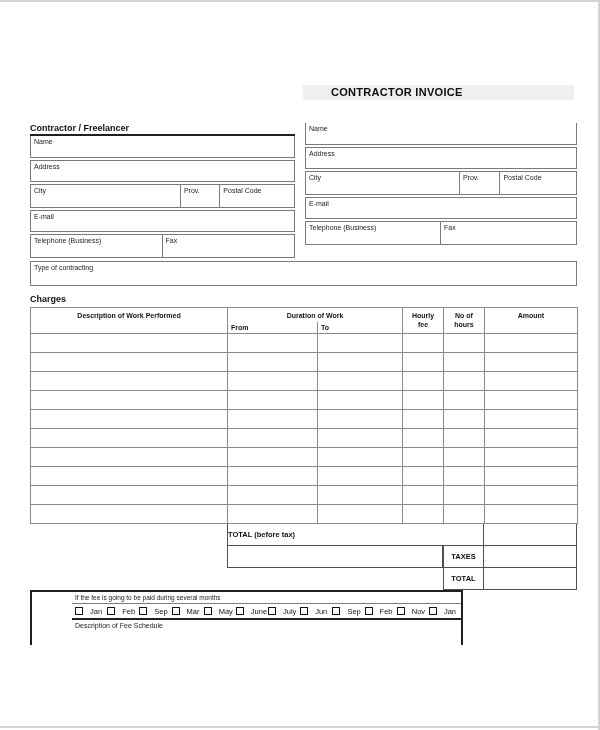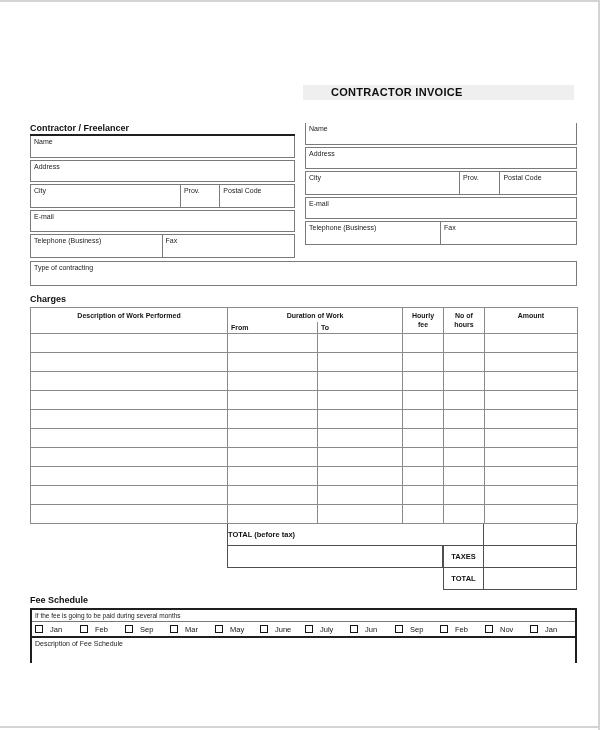--- a/index.html
+++ b/index.html
@@ -67,21 +67,21 @@
   .sp.w197 { width:197px; } .sp.w413 { width:413px; }
   .tbox { border:1.5px solid #4f4f4f; border-top:none; background:#fff; }
   .lbl-before-tax { width:257px; text-align:left; line-height:21px; padding-right:17px; }
   .empty-left { width:216px; }
   .mini { width:41px; text-align:center; line-height:21px; }
   .mini.bl { border-left:1.5px solid #4f4f4f; }
   .amt { width:93px; border-left:none; }
 
   
   .fee-heading { font-size:9px; font-weight:bold; margin-top:5px; padding-bottom:3px; }
-  .fee-box { border:2px solid var(--line_dark,#1f1f1f); border-bottom:none; width:547px; }
+  .fee-box { border:2px solid var(--line_dark,#1f1f1f); border-bottom:none; width:433px;padding-left:40px; }
   .fee-note { font-size:6.5px; line-height:8px; padding:2px 0 1px 3px; border-bottom:1px solid #7a7a7a; color:#191919; }
   .fee-months { display:flex; align-items:center; height:16px; border-bottom:2px solid var(--line_dark,#1f1f1f); padding-left:3px; }
   .month { flex:1; display:flex; align-items:center; }
   .cb { width:8px; height:8px; border:1.5px solid #141414; background:#fff; flex:0 0 auto; }
   .mlab { font-size:7.5px; margin-left:7px; line-height:9px; color:#141414; }
   .fee-desc { height:25px; font-size:7px; padding:2px 0 0 3px; line-height:8px; color:#222; }
 </style>
 </head>
 <body>
 
@@ -289,21 +289,20 @@
       <div class="tbox mini">TAXES</div>
       <div class="tbox amt"></div>
     </div>
     <div class="trow">
       <div class="sp w413"></div>
       <div class="tbox mini bl">TOTAL</div>
       <div class="tbox amt"></div>
     </div>
   </div>
 
-  <div class="fee-heading">Fee Schedule</div>
   <div class="fee-box">
     <div class="fee-note">If the fee is going to be paid during several months</div>
     <div class="fee-months" id="months-row">
         <div class="month">
           <span class="cb"></span>
           <span class="mlab">Jan</span>
         </div>
         <div class="month">
           <span class="cb"></span>
           <span class="mlab">Feb</span>

